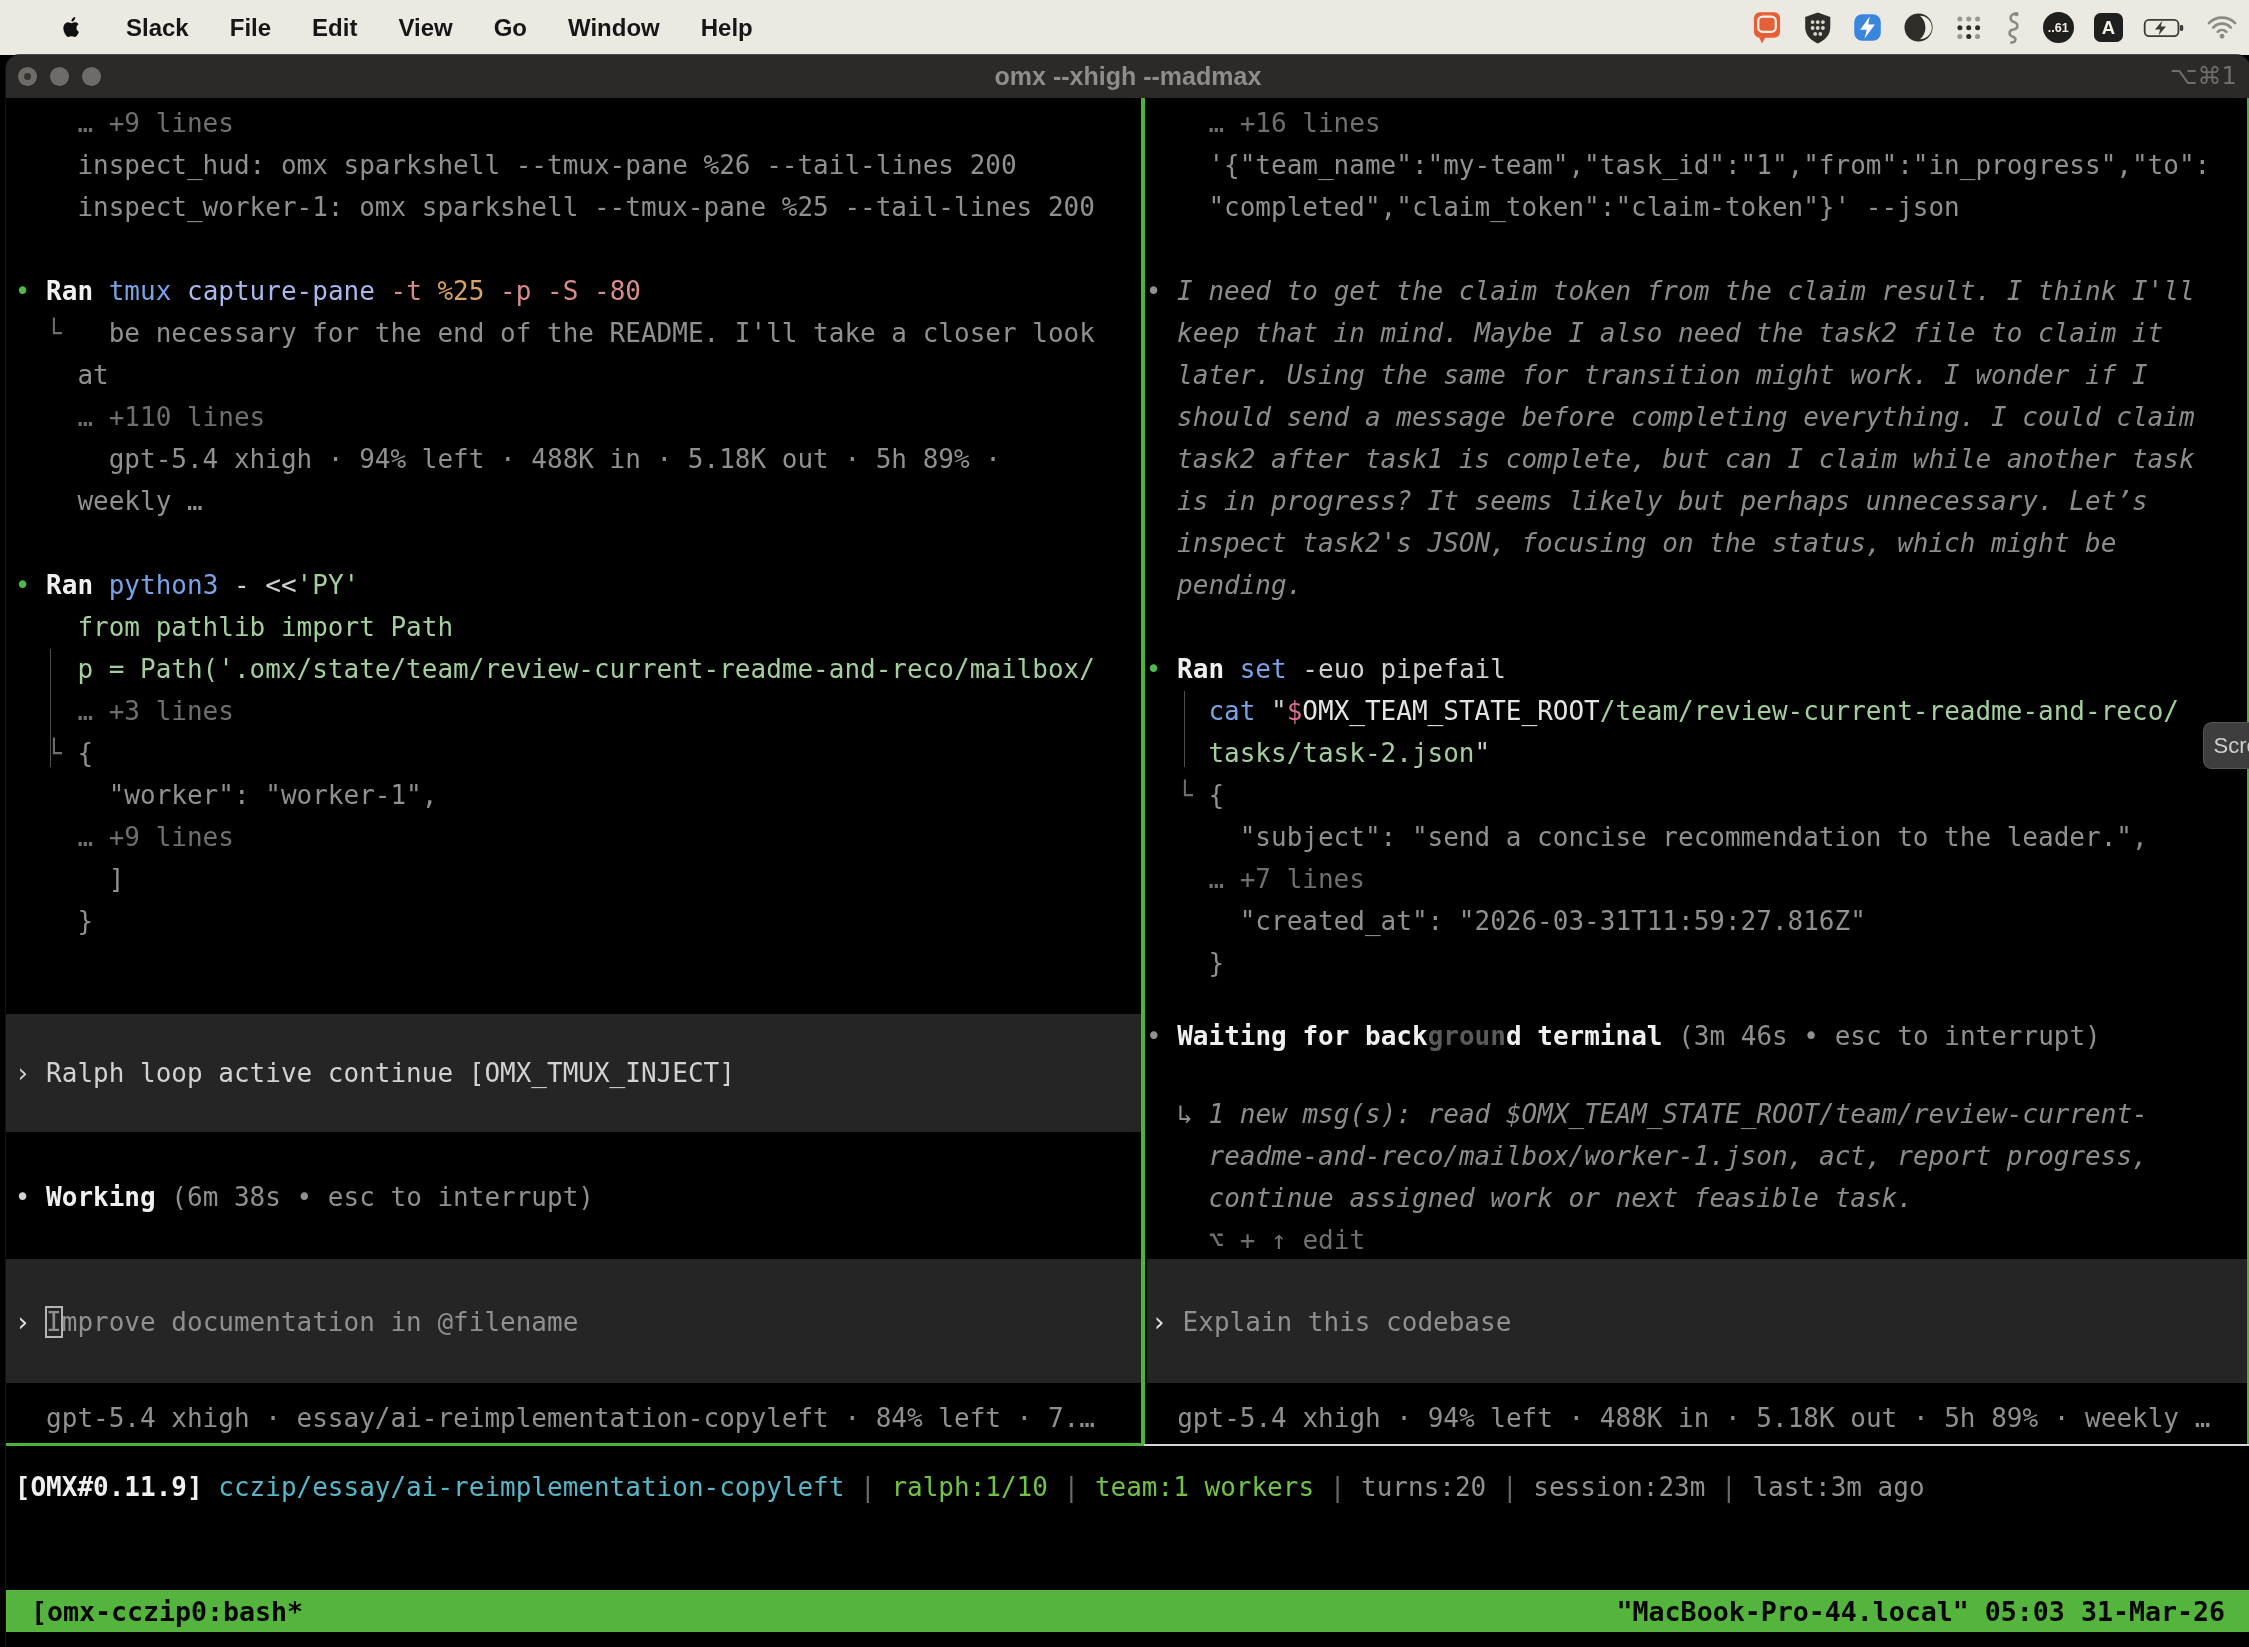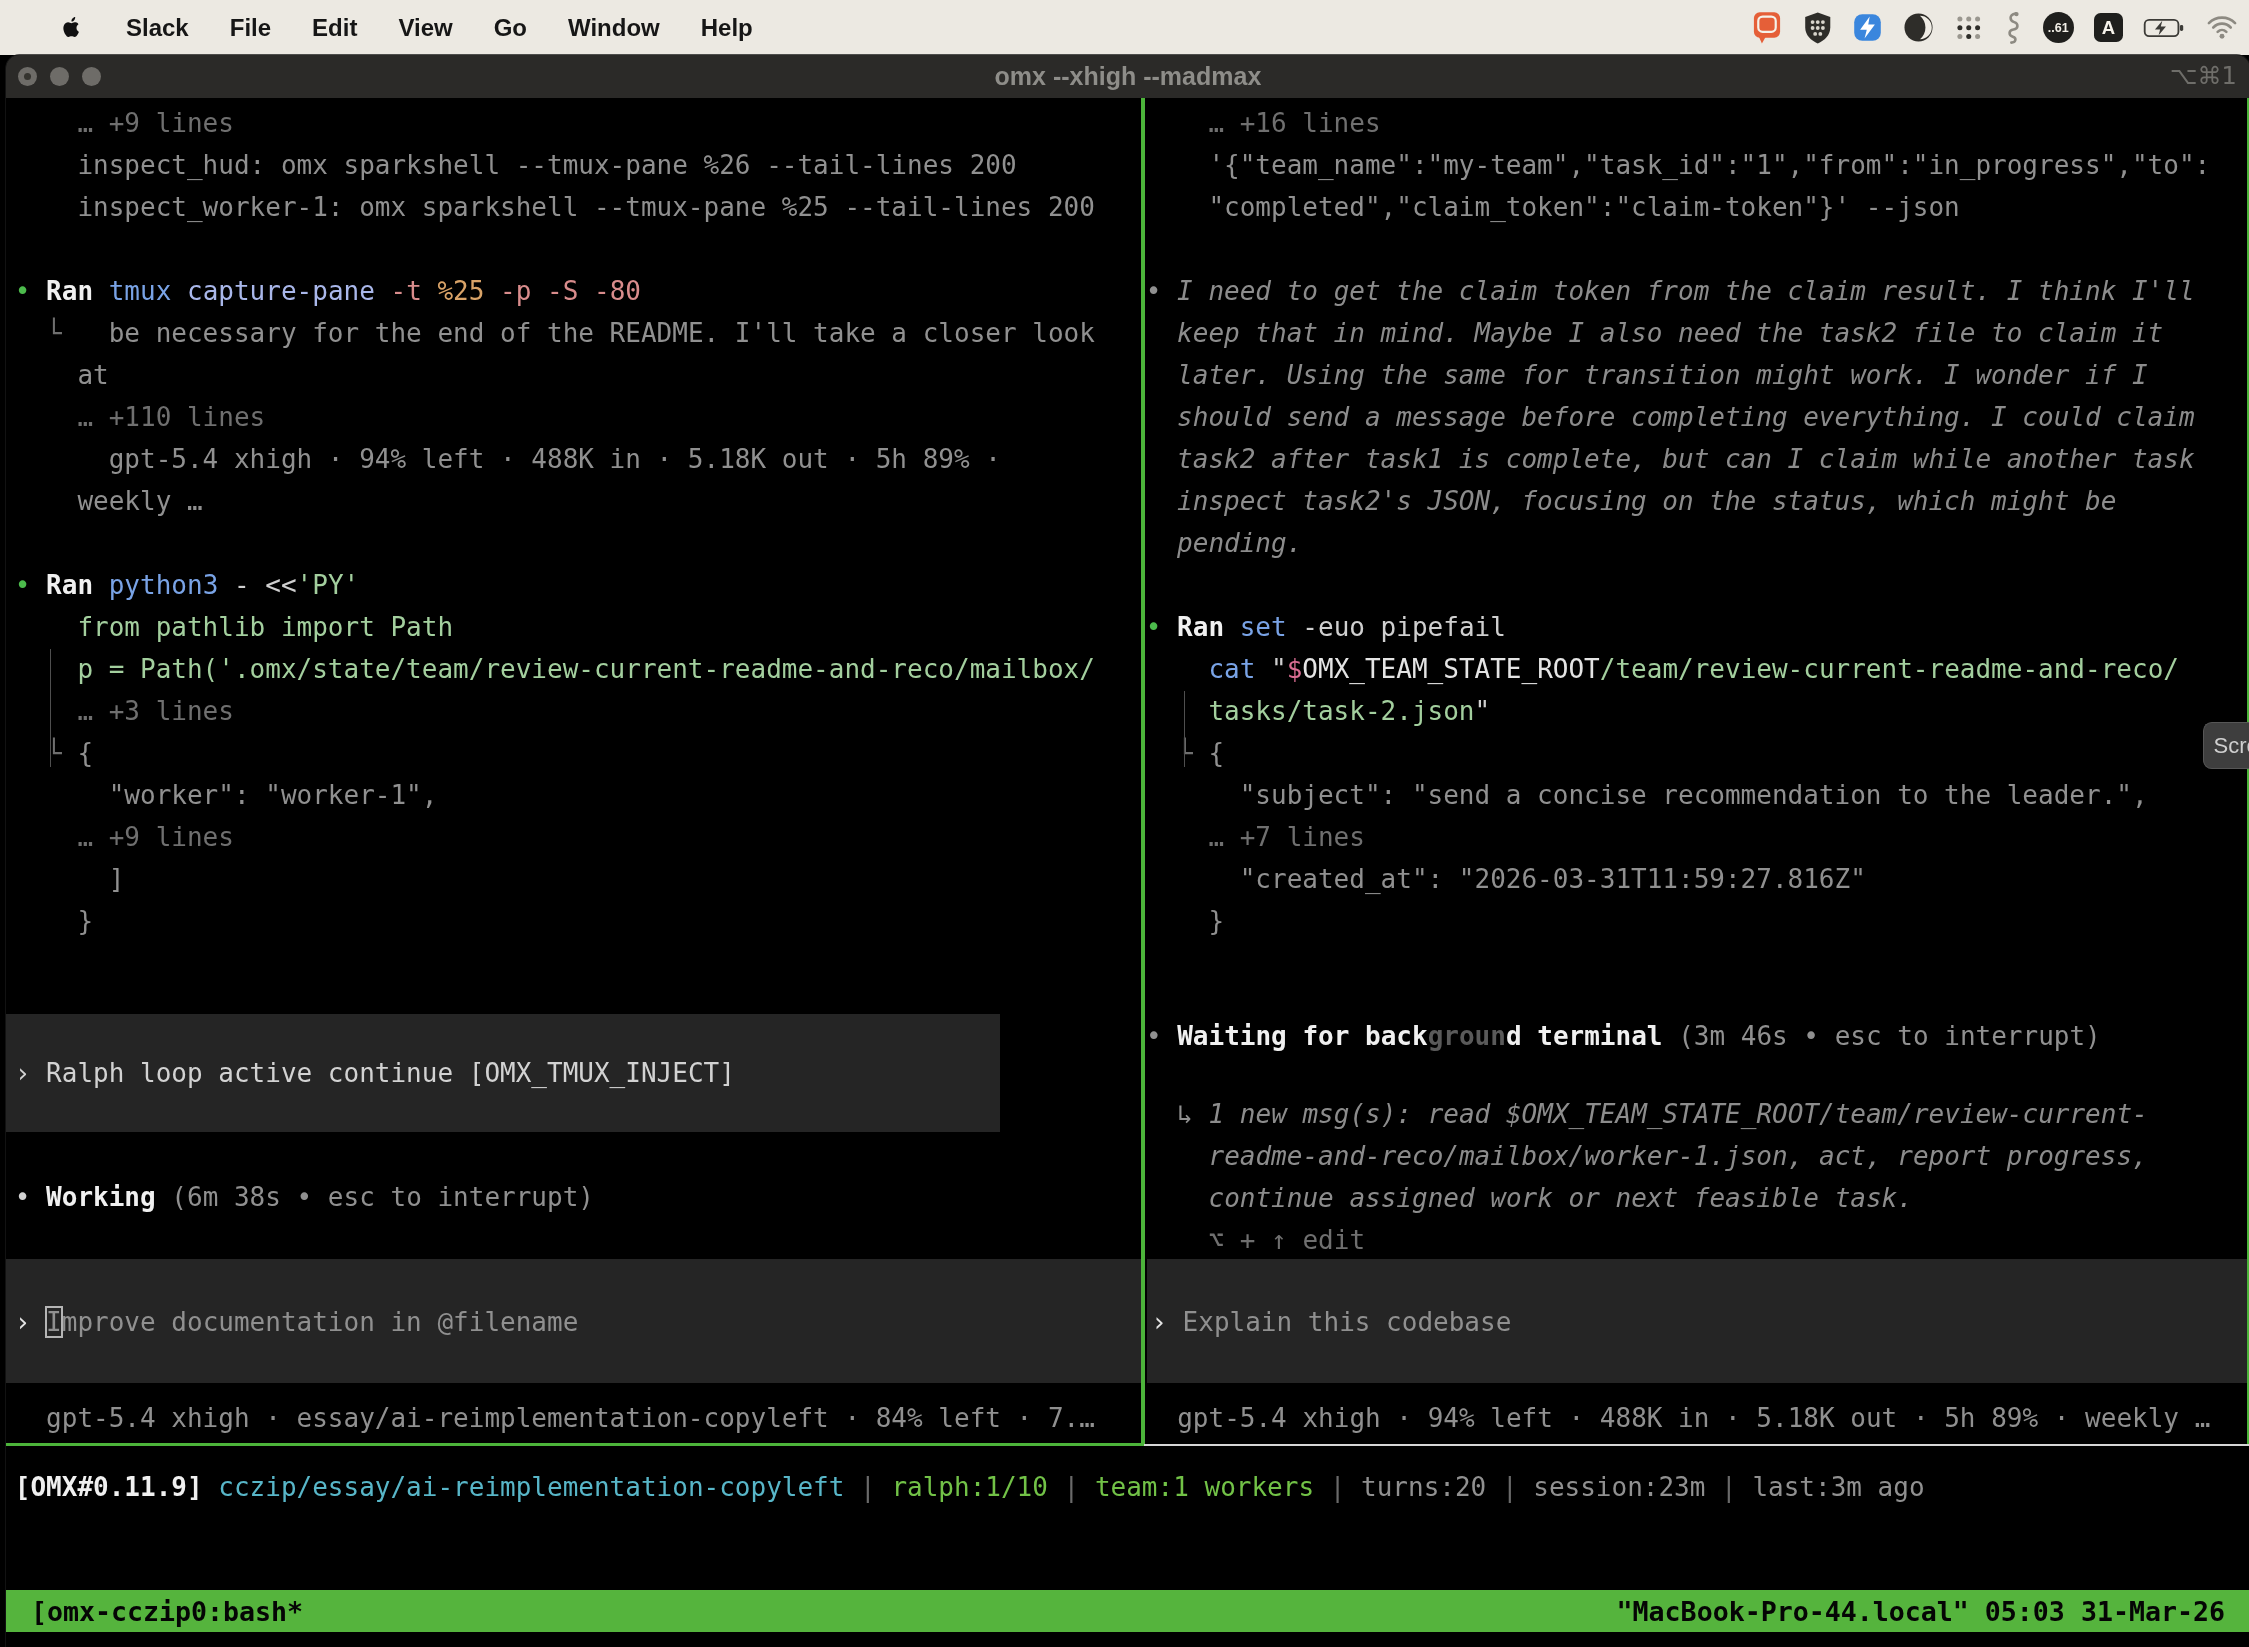--- a/index.html
+++ b/index.html
@@ -44,21 +44,21 @@
   
   #term{position:absolute;top:43px;left:0;right:0;bottom:0;background:var(--term_bg);
     font-size:26px;overflow:hidden;}
   .line{height:42px;line-height:42px;white-space:pre;overflow:hidden;}
   .pane{position:absolute;top:0;height:1348px;overflow:hidden;}
   #pane-left{left:0;width:1135px;}
   #pane-right{left:1131px;width:1113px;}
   .rows{position:absolute;top:4.4px;left:8.9px;right:0;}
   .absline{position:absolute;white-space:pre;height:42px;line-height:42px;}
   .band{position:absolute;background:var(--band);}
-  #band-ralph{left:0;width:994px;top:916px;height:118px;}
+  #band-ralph{left:0;width:1135px;top:916px;height:118px;}
   #band-ralph .absline{top:38px;left:8.9px;}
   #band-input-left{left:0;width:1135px;top:1161px;height:124px;}
   #band-input-left .absline{top:42px;left:8.9px;}
   #band-input-right{left:1141px;right:3px;top:1161px;height:124px;}
   #band-input-right .absline{top:42px;left:4.4px;}
   #line-working{top:1078px;left:8.9px;}
   #line-status-left{top:1299px;left:8.9px;}
   #line-waiting{top:917px;left:1140px;}
   #msg-rows{position:absolute;top:995px;left:1140px;right:0;}
   #line-status-right{top:1299px;left:1140px;}
@@ -231,20 +231,21 @@
         <div class="rows">
             <div class="line"><span class="seg c-dim">    … +16 lines</span></div>
             <div class="line"><span class="seg c-gr">    '{"team_name":"my-team","task_id":"1","from":"in_progress","to":</span></div>
             <div class="line"><span class="seg c-gr">    "completed","claim_token":"claim-token"}' --json</span></div>
             <div class="line"></div>
             <div class="line"><span class="seg c-gr">• </span><span class="seg c-it">I need to get the claim token from the claim result. I think I'll</span></div>
             <div class="line"><span class="seg c-it">  keep that in mind. Maybe I also need the task2 file to claim it</span></div>
             <div class="line"><span class="seg c-it">  later. Using the same for transition might work. I wonder if I</span></div>
             <div class="line"><span class="seg c-it">  should send a message before completing everything. I could claim</span></div>
             <div class="line"><span class="seg c-it">  task2 after task1 is complete, but can I claim while another task</span></div>
+            <div class="line"><span class="seg c-it">  is in progress? It seems likely but perhaps unnecessary. Let’s</span></div>
             <div class="line"><span class="seg c-it">  inspect task2's JSON, focusing on the status, which might be</span></div>
             <div class="line"><span class="seg c-it">  pending.</span></div>
             <div class="line"></div>
             <div class="line"><span class="seg c-bg">• </span><span class="seg c-w">Ran </span><span class="seg c-b">set </span><span class="seg c-wt">-euo pipefail</span></div>
             <div class="line"><span class="seg c-gr">    </span><span class="seg c-b">cat </span><span class="seg c-wt">"</span><span class="seg c-pk">$</span><span class="seg c-wt2">OMX_TEAM_STATE_ROOT</span><span class="seg c-gs">/team/review-current-readme-and-reco/</span></div>
             <div class="line"><span class="seg c-gs">    tasks/task-2.json</span><span class="seg c-wt">"</span></div>
             <div class="line"><span class="seg c-dim">  └ </span><span class="seg c-gr">{</span></div>
             <div class="line"><span class="seg c-gr">      "subject": "send a concise recommendation to the leader.",</span></div>
             <div class="line"><span class="seg c-dim">    … +7 lines</span></div>
             <div class="line"><span class="seg c-gr">      "created_at": "2026-03-31T11:59:27.816Z"</span></div>

